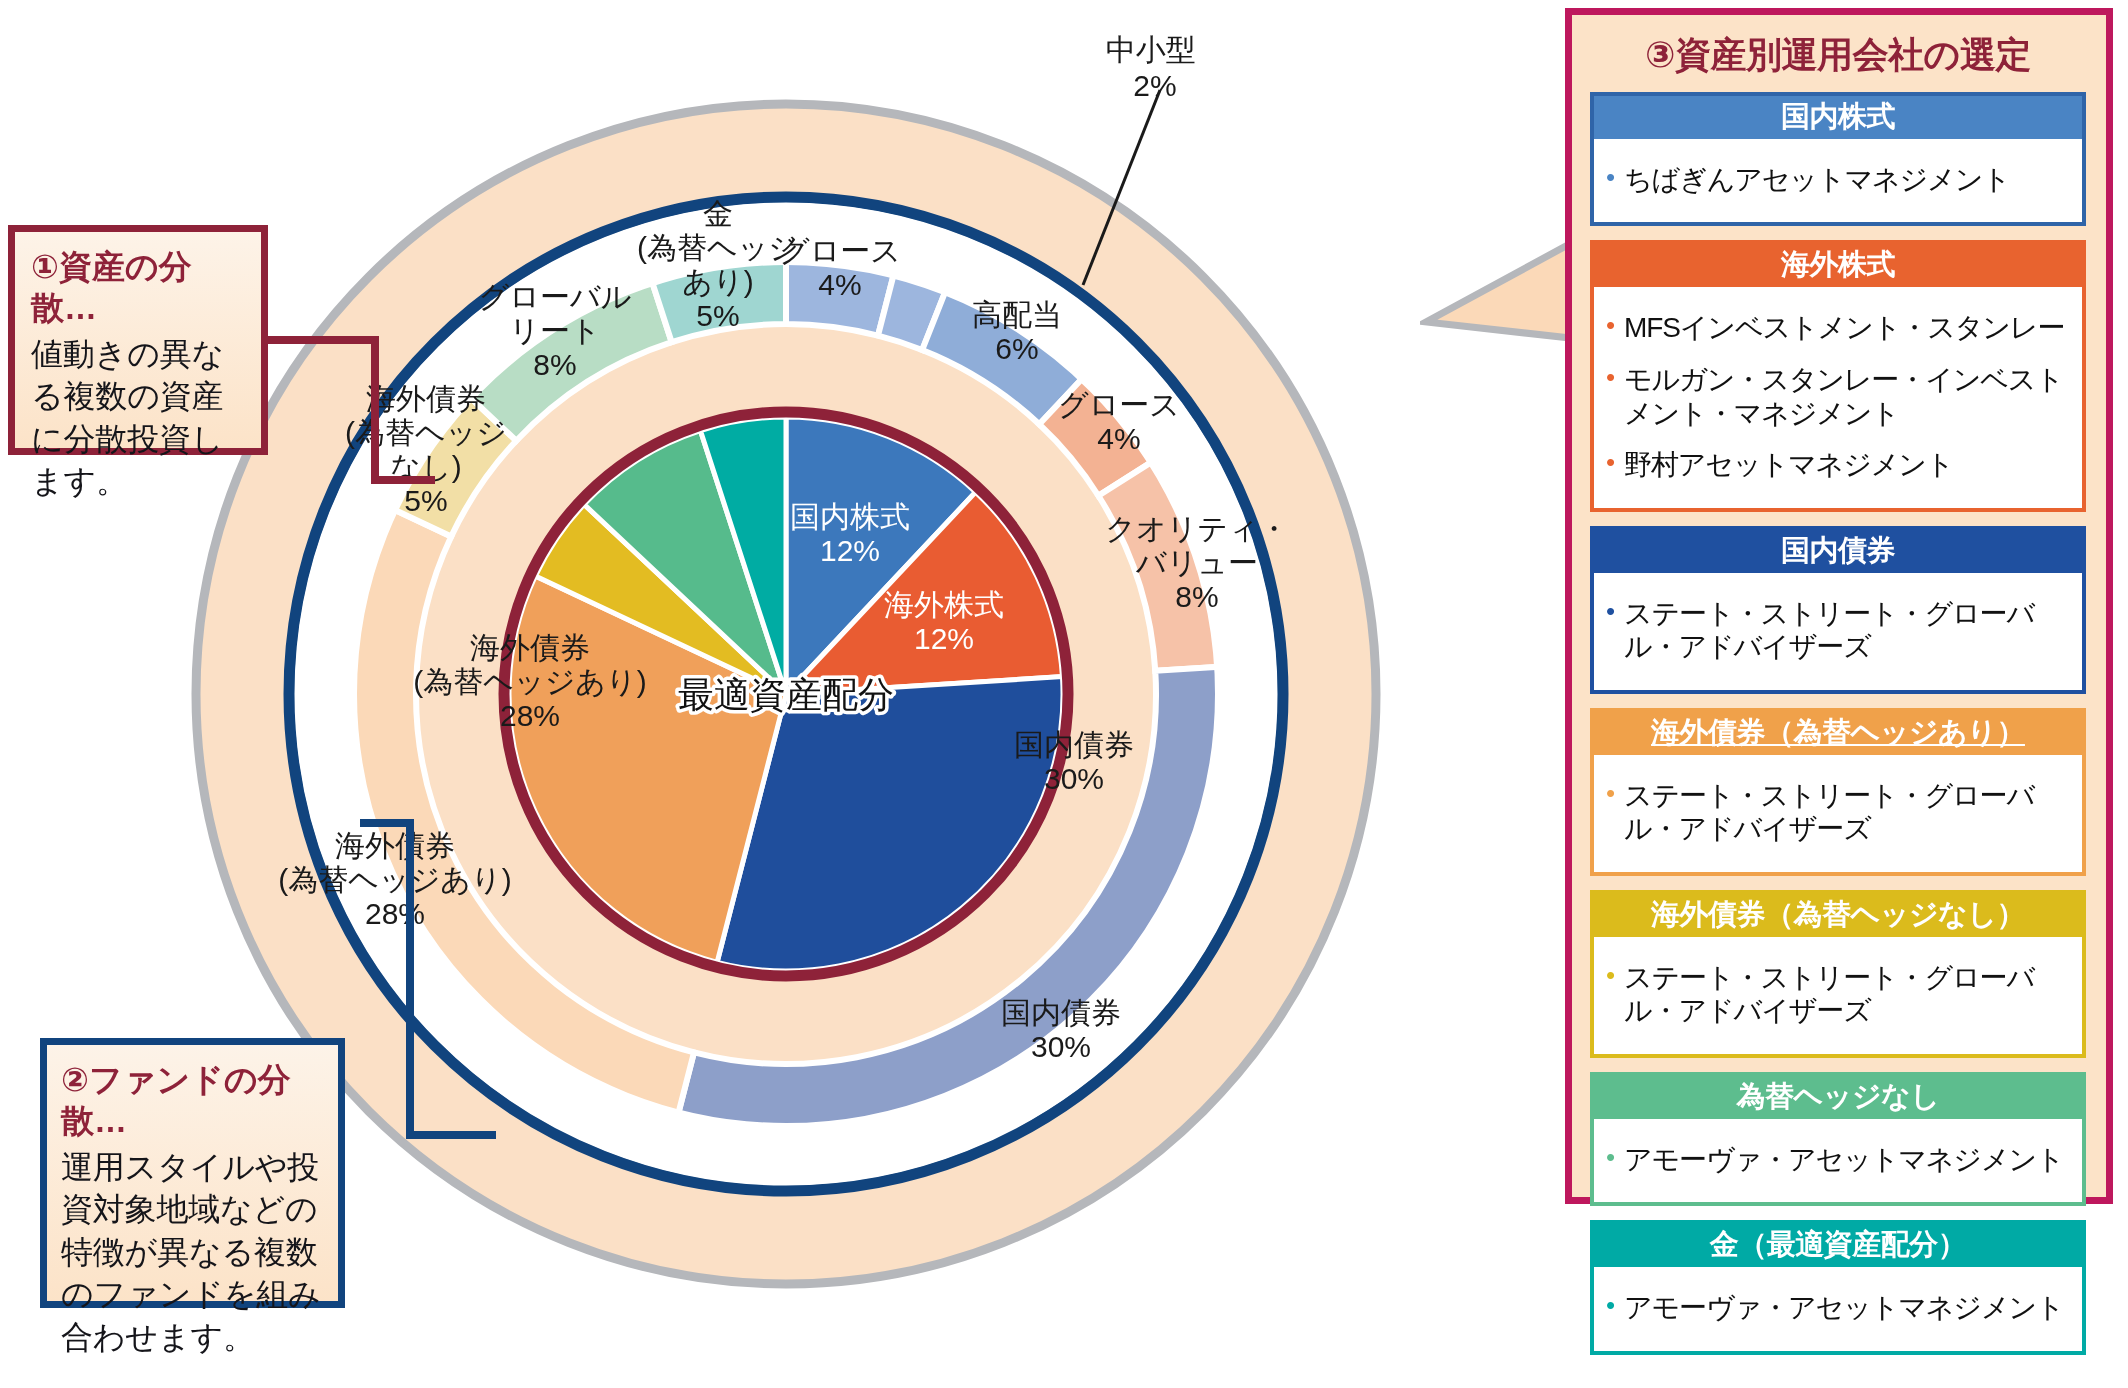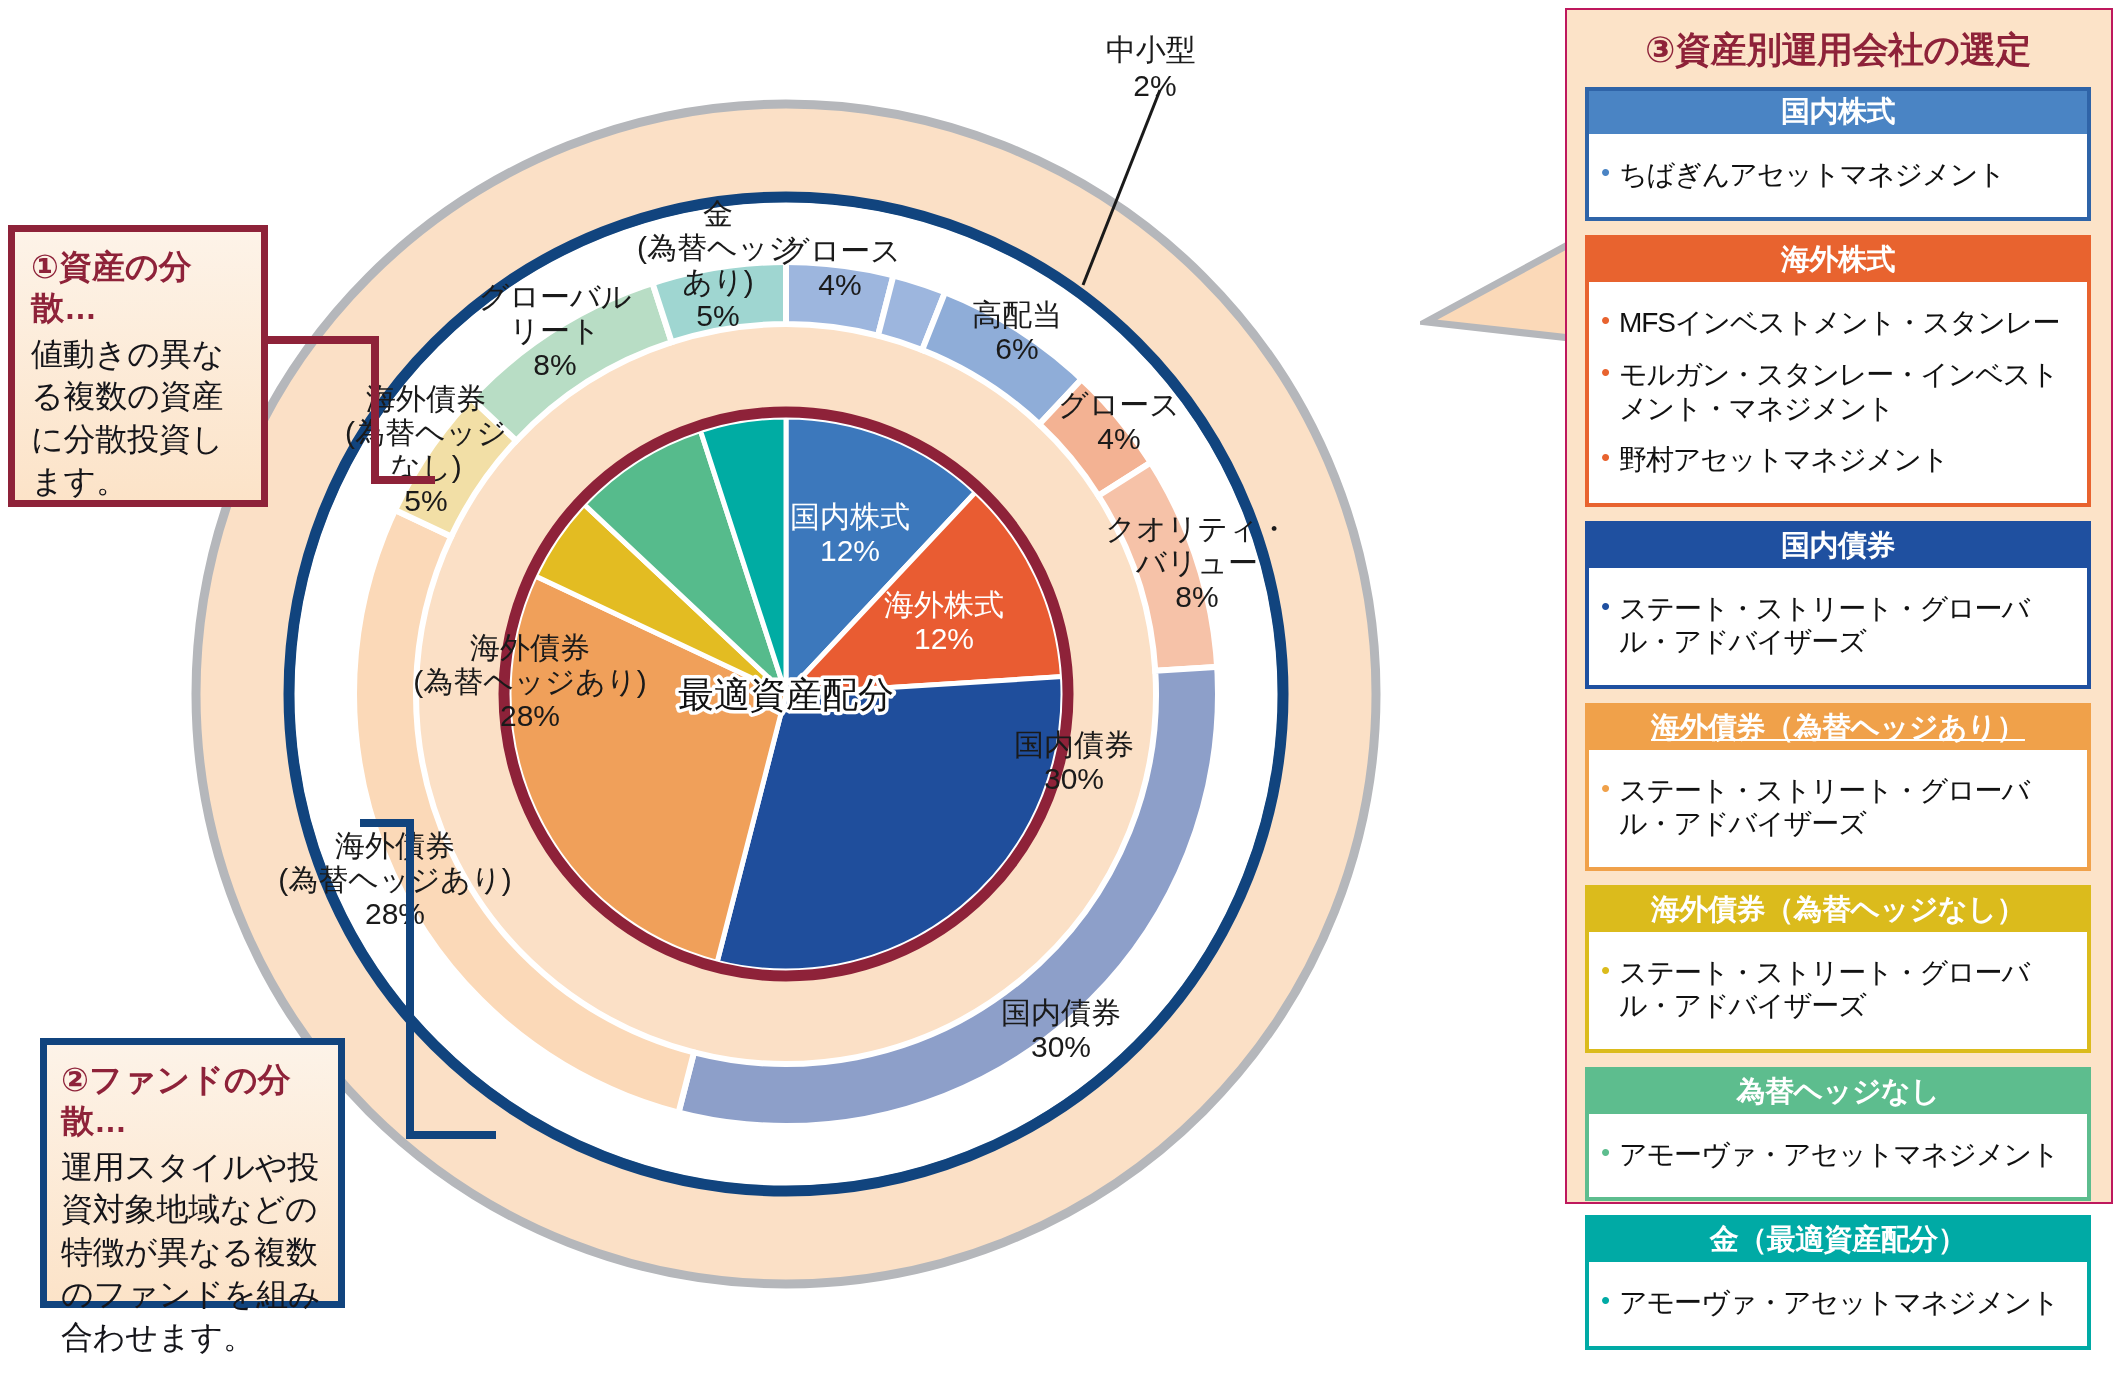--- a/index.html
+++ b/index.html
@@ -16,30 +16,30 @@
   .seg-label tspan{font-size:30px;}
   .center-cap{font-size:36px;fill:#111;text-anchor:middle;
               paint-order:stroke;stroke:#fff;stroke-width:7px;stroke-linejoin:round;}
 
   
   .callout{position:absolute;box-sizing:border-box;
            background:linear-gradient(180deg,#fdf3e8 0%,#fce3c8 100%);}
   .callout .ttl{font-size:33px;font-weight:bold;line-height:1.25;margin:0 0 4px 0;}
   .callout .bdy{font-size:32px;line-height:1.33;color:#15151a;letter-spacing:-.2px;}
 
-  #callout-1{left:8px;top:225px;width:260px;height:282px;border:7px solid #8e2239;padding:14px 14px 10px 16px;}
+  #callout-1{left:8px;top:225px;width:260px;height:230px;border:7px solid #8e2239;padding:14px 14px 10px 16px;}
   #callout-1 .ttl{color:#8e2239;}
   #callout-2{left:8px;top:1038px;width:305px;height:270px;border:7px solid #11447e;padding:14px 12px 10px 14px;margin-left:32px;}
   #callout-2 .ttl{color:#8e2239;}
 
   .lead{position:absolute;}
 
   
   #right-panel{position:absolute;left:1565px;top:8px;width:548px;height:1196px;
-      box-sizing:border-box;background:#fce3c8;border:2px solid #be185d;padding:10px 20px 14px 18px;}
+      box-sizing:border-box;background:#fce3c8;border:7px solid #be185d;padding:10px 20px 14px 18px;}
   #panel-title{font-size:36px;font-weight:bold;color:#8e2239;text-align:center;
       letter-spacing:-.5px;margin:6px 0 12px 0;}
   .asset-card{box-sizing:border-box;margin-bottom:14px;border:4px solid;background:#fff;}
   .asset-head{font-size:29px;font-weight:bold;color:#fff;text-align:center;
       padding:5px 0 6px 0;letter-spacing:-.5px;line-height:1.1;}
   .asset-body{background:#fff;padding:6px 8px 8px 10px;}
   .asset-body ul{margin:0;padding:0;list-style:none;}
   .asset-body li{font-size:28px;line-height:1.2;color:#111;letter-spacing:-1.1px;
       position:relative;padding-left:20px;margin:18px 0;text-indent:0;}
   .asset-body li::before{content:"•";position:absolute;left:2px;top:-1px;font-size:26px;}

